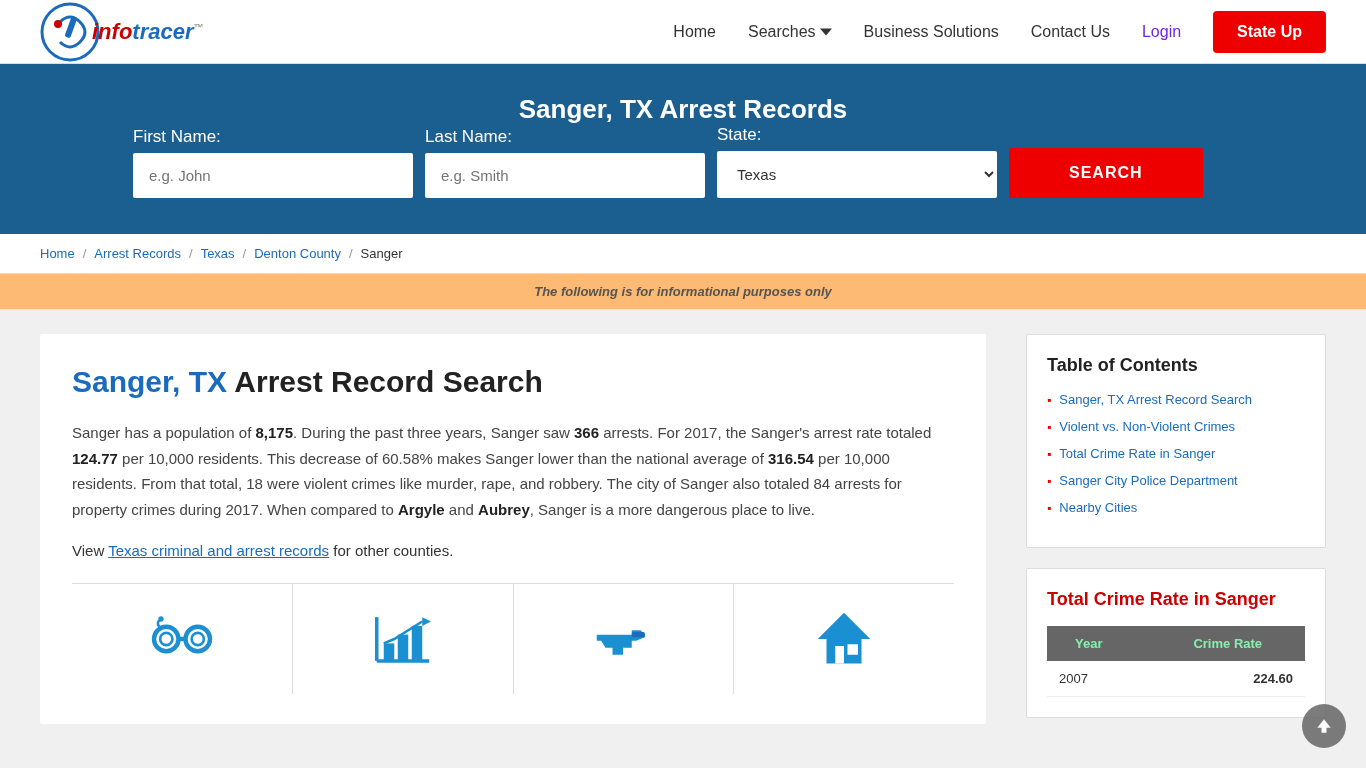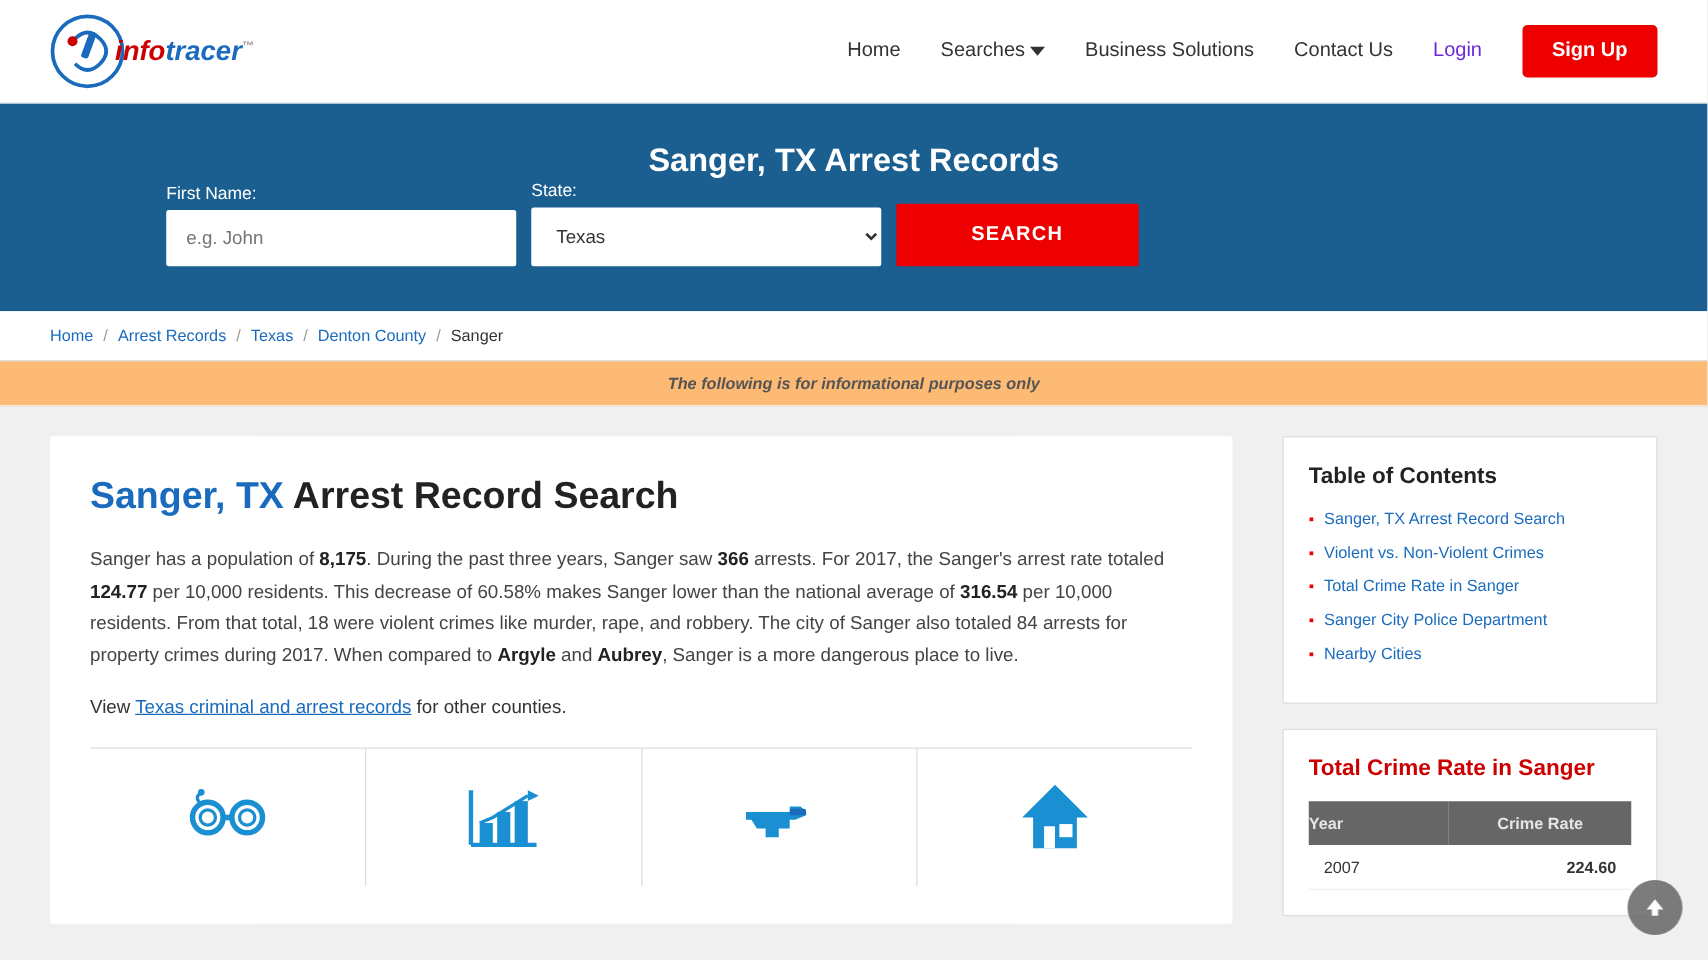--- a/index.html
+++ b/index.html
@@ -1,32 +1,32 @@
 <!DOCTYPE html>
 <html><head>
   <meta charset="utf-8">
   <style>
     * { margin: 0; padding: 0; box-sizing: border-box; }
     body { font-family: Arial, sans-serif; font-size: 14px; color: #333; background: #f0f0f0; }
 
     
-    .header { background: #fff; border-bottom: 1px solid #ddd; padding: 13px 40px; display: flex; align-items: center; justify-content: space-between; height: 83px; }
+    .header { background: #fff; border-bottom: 1px solid #ddd; padding: 13px 40px; display: flex; align-items: center; justify-content: space-between; height: 64px; }
     .nav { display: flex; align-items: center; gap: 32px; }
     .nav a { text-decoration: none; color: #333; font-size: 16px; font-weight: 500; }
     .nav .searches { display: flex; align-items: center; gap: 4px; }
     .nav .searches svg { width: 12px; height: 12px; }
     .btn-login { background: none; border: none; font-size: 16px; font-weight: 500; cursor: pointer; color: #6d28d9; }
     .btn-signup { background: #e00; color: #fff; border: none; padding: 12px 24px; font-size: 16px; font-weight: bold; border-radius: 4px; cursor: pointer; }
 
     
     .hero { background: #1a5f8f; padding: 30px 40px 36px; }
     .hero h1 { color: #fff; text-align: center; font-size: 26px; }
     .hero-form { display: flex; align-items: flex-end; gap: 12px; max-width: 1100px; margin: 0 auto; }
     .form-group { display: flex; flex-direction: column; gap: 6px; }
-    .form-group label { color: #fff; font-size: 14px; }
+    .form-group label { color: #fff; font-size: 17px; }
     .form-group input, .form-group select { padding: 14px 16px; border: none; border-radius: 2px; font-size: 15px; outline: none; }
     .form-group.first-name input { width: 280px; }
     .form-group.last-name input { width: 280px; }
     .form-group.state select { width: 280px; color: #333; background: #fff; cursor: pointer; appearance: auto; }
     .btn-search { background: #e00; color: #fff; border: none; padding: 14px 60px; font-size: 16px; font-weight: bold; border-radius: 2px; cursor: pointer; letter-spacing: 1px; height: 50px; }
 
     
     .breadcrumb-bar { background: #fff; padding: 12px 40px; border-bottom: 1px solid #ddd; }
     .breadcrumb { display: flex; align-items: center; gap: 8px; font-size: 13px; }
     .breadcrumb a { color: #1a6bbd; text-decoration: none; }
@@ -63,21 +63,21 @@
     .toc-title { font-size: 18px; font-weight: bold; color: #222; margin-bottom: 16px; }
     .toc-list { list-style: none; }
     .toc-list li { display: flex; align-items: flex-start; gap: 8px; margin-bottom: 12px; font-size: 13px; }
     .toc-list li::before { content: '▪'; color: #e00; font-size: 12px; margin-top: 1px; flex-shrink: 0; }
     .toc-list a { color: #1a6bbd; text-decoration: none; font-size: 13px; }
 
     
     .crime-box { background: #fff; border: 1px solid #ddd; border-radius: 2px; padding: 20px; }
     .crime-title { font-size: 18px; font-weight: bold; color: #c00; margin-bottom: 16px; }
     .crime-table { width: 100%; border-collapse: collapse; font-size: 13px; }
-    .crime-table th { background: #666; color: #e5e5e5; padding: 10px 0; text-align: left; }
+    .crime-table th { background: #666; color: #86efac; padding: 10px 28px; text-align: left; }
     .crime-table th:last-child { text-align: center; }
     .crime-table td { padding: 10px 12px; border-bottom: 1px solid #eee; }
     .crime-table td:last-child { text-align: right; font-weight: bold; }
     .crime-table tr:nth-child(even) td { background: #f9f9f9; }
 
     
     .scroll-top { position: fixed; bottom: 20px; right: 20px; width: 44px; height: 44px; background: #666; border-radius: 50%; display: flex; align-items: center; justify-content: center; cursor: pointer; opacity: 0.85; }
     .scroll-top svg { width: 20px; height: 20px; fill: #fff; }
 
     
@@ -106,30 +106,34 @@
     <a href="#">Home</a>
     <a href="#" class="searches">
       <span>Searches</span>
       <svg viewBox="0 0 10 6" fill="#333">
           <path d="M0 0 L5 6 L10 0Z"></path>
         </svg>
     </a>
     <a href="#">Business Solutions</a>
     <a href="#">Contact Us</a>
     <button class="btn-login">Login</button>
-    <button class="btn-signup">Sign Up</button>
+    <button class="btn-signup">State Up</button>
   </nav>
 </header>
 
 <section class="hero">
   <h1>Sanger, TX Arrest Records</h1>
   <div class="hero-form">
     <div class="form-group first-name">
       <label>First Name:</label>
       <input type="text" placeholder="e.g. John" style="">
+    </div>
+    <div class="form-group last-name">
+      <label>Last Name:</label>
+      <input type="text" placeholder="e.g. Smith" style="">
     </div>
     <div class="form-group state">
       <label>State:</label>
       <select>
         <option>Texas</option>
         <option>Alabama</option>
         <option>California</option>
       </select>
     </div>
     <button class="btn-search">SEARCH</button>

